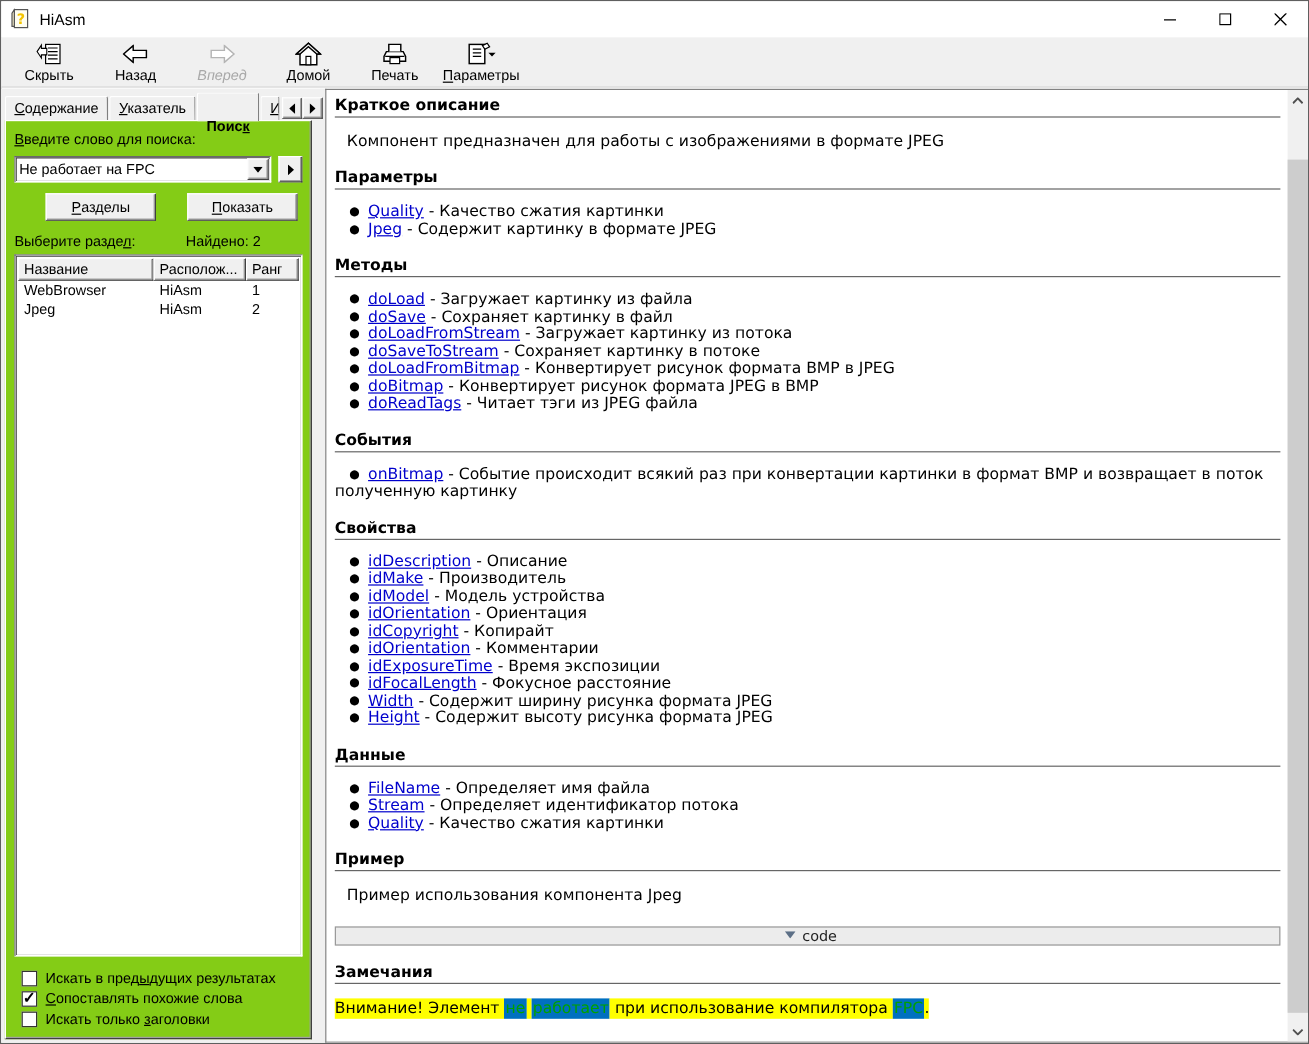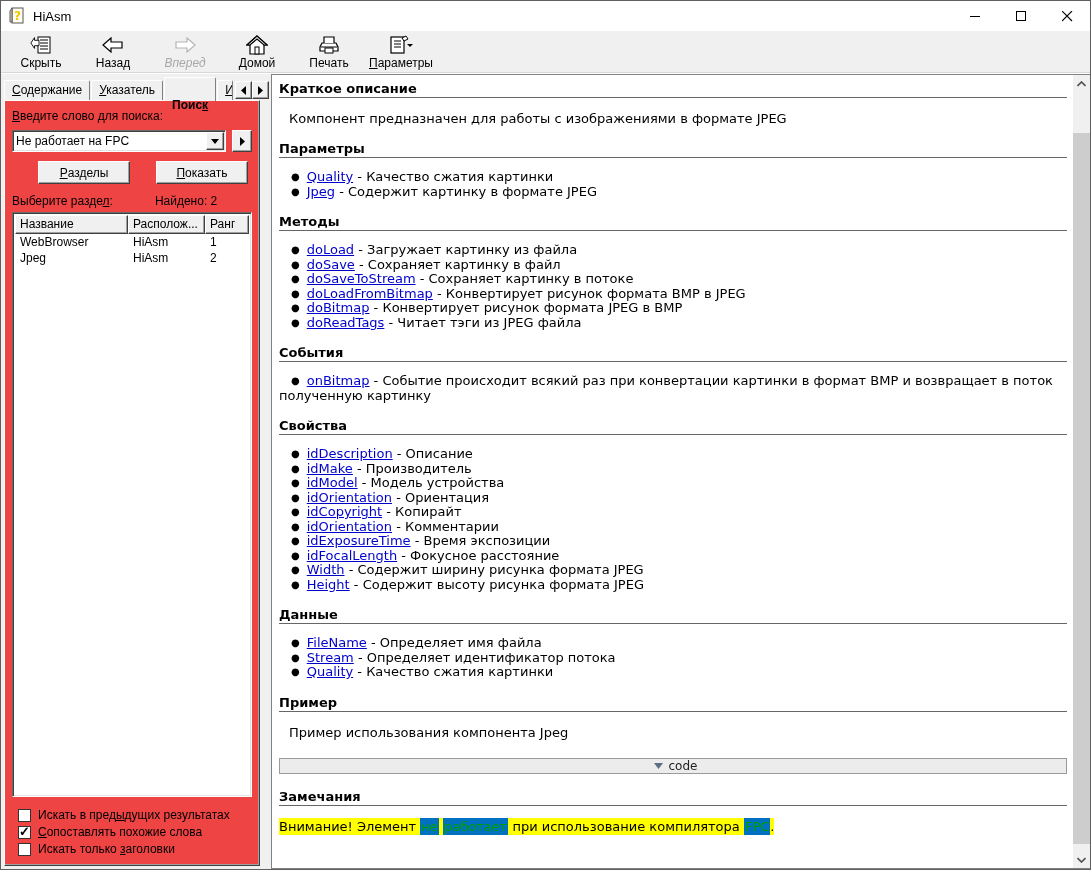--- a/index.html
+++ b/index.html
@@ -35,21 +35,21 @@
          border:1px solid #808080; border-bottom:none; border-top-color:#fff; border-left-color:#fff;
          border-top-left-radius:2px; border-top-right-radius:2px; margin-right:1px; white-space:nowrap; color:#000; }
   .tab.active { height:24px; font-weight:bold; position:relative; z-index:2; padding-top:20px; }
   .tab.cut { width:30px; overflow:hidden; }
   .tab-spin { display:flex; margin-left:1px; margin-bottom:2px; }
   .spin-btn { width:17px; height:18px; background:#f0f0f0; border:1px solid; border-color:#fff #404040 #404040 #fff; box-shadow:inset -1px -1px 0 #a0a0a0;
               display:flex; align-items:center; justify-content:center; font-size:9px; color:#000; }
 
   .tabpage { position:absolute; top:26px; left:3px; right:0; bottom:3px;
              border:1px solid; border-color:#fff #404040 #404040 #fff; box-shadow:inset -1px -1px 0 #a0a0a0;
-             background:#ef4444; padding:8px 7px 6px 7px; display:flex; flex-direction:column; }
+             background:#84cc16; padding:8px 7px 6px 7px; display:flex; flex-direction:column; }
 
   .side-label { font-size:12px; color:#000; margin-bottom:7px; }
   .combo-row { display:flex; align-items:center; }
   .combo { flex:1; height:22px; background:#fff; border:1px solid; border-color:#696969 #fff #fff #696969;
            box-shadow:inset 1px 1px 0 #404040, inset -1px -1px 0 #e3e3e3; display:flex; align-items:center; }
   .combo .combo-text { flex:1; font-size:12px; padding:0 3px; color:#000; white-space:nowrap; overflow:hidden; }
   .combo .drop-btn { width:18px; height:18px; margin:1px; background:#f0f0f0; border:1px solid; border-color:#fff #404040 #404040 #fff;
                      box-shadow:inset -1px -1px 0 #a0a0a0; display:flex; align-items:center; justify-content:center; }
   .arrow-right-btn { width:20px; height:22px; margin-left:6px; background:#f0f0f0; border:1px solid; border-color:#fff #404040 #404040 #fff;
                      box-shadow:inset -1px -1px 0 #a0a0a0; display:flex; align-items:center; justify-content:center; font-size:10px; }
@@ -283,20 +283,21 @@
 
     <div class="splitter"></div>
 
     <div class="contentpane">
       <div class="content-body" id="contentBody"><div class="sec-head">Краткое описание</div><div class="sec-para">Компонент предназначен для работы с изображениями в формате JPEG</div><div class="sec-head">Параметры</div><div class="bullets">
             <div class="bullet-item"><span class="dot">●</span><a class="doclink" href="#">Quality</a><span class="sep"> - Качество сжатия картинки</span></div>
             <div class="bullet-item"><span class="dot">●</span><a class="doclink" href="#">Jpeg</a><span class="sep"> - Содержит картинку в формате JPEG</span></div>
           </div><div class="sec-head">Методы</div><div class="bullets">
             <div class="bullet-item"><span class="dot">●</span><a class="doclink" href="#">doLoad</a><span class="sep"> - Загружает картинку из файла</span></div>
             <div class="bullet-item"><span class="dot">●</span><a class="doclink" href="#">doSave</a><span class="sep"> - Сохраняет картинку в файл</span></div>
+            <div class="bullet-item"><span class="dot">●</span><a class="doclink" href="#">doLoadFromStream</a><span class="sep"> - Загружает картинку из потока</span></div>
             <div class="bullet-item"><span class="dot">●</span><a class="doclink" href="#">doSaveToStream</a><span class="sep"> - Сохраняет картинку в потоке</span></div>
             <div class="bullet-item"><span class="dot">●</span><a class="doclink" href="#">doLoadFromBitmap</a><span class="sep"> - Конвертирует рисунок формата BMP в JPEG</span></div>
             <div class="bullet-item"><span class="dot">●</span><a class="doclink" href="#">doBitmap</a><span class="sep"> - Конвертирует рисунок формата JPEG в BMP</span></div>
             <div class="bullet-item"><span class="dot">●</span><a class="doclink" href="#">doReadTags</a><span class="sep"> - Читает тэги из JPEG файла</span></div>
           </div><div class="sec-head">События</div><div class="bullets">
             <div class="bullet-item"><span class="dot">●</span><a class="doclink" href="#">onBitmap</a><span class="sep"> - Событие происходит всякий раз при конвертации картинки в формат BMP и возвращает в поток полученную картинку</span></div>
           </div><div class="sec-head">Свойства</div><div class="bullets">
             <div class="bullet-item"><span class="dot">●</span><a class="doclink" href="#">idDescription</a><span class="sep"> - Описание</span></div>
             <div class="bullet-item"><span class="dot">●</span><a class="doclink" href="#">idMake</a><span class="sep"> - Производитель</span></div>
             <div class="bullet-item"><span class="dot">●</span><a class="doclink" href="#">idModel</a><span class="sep"> - Модель устройства</span></div>

